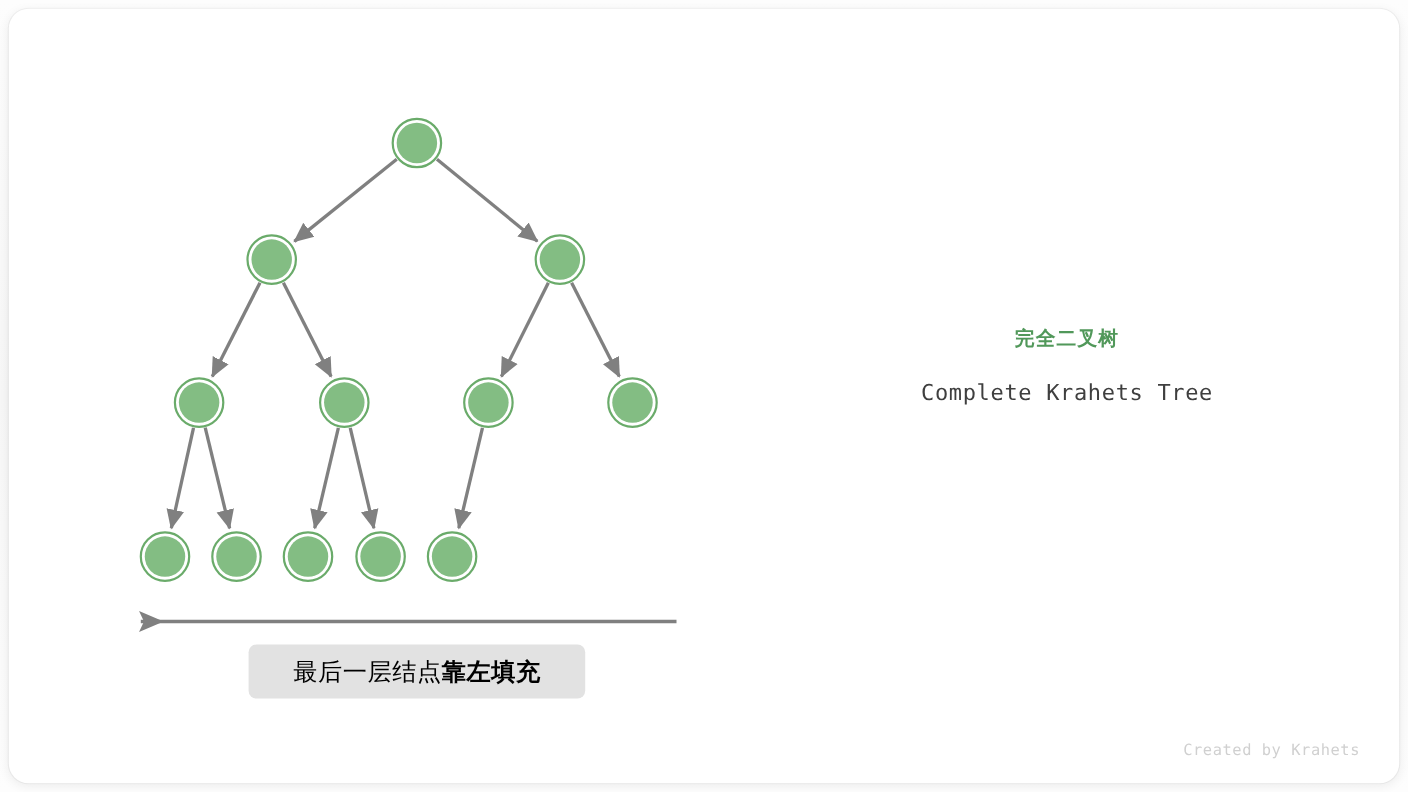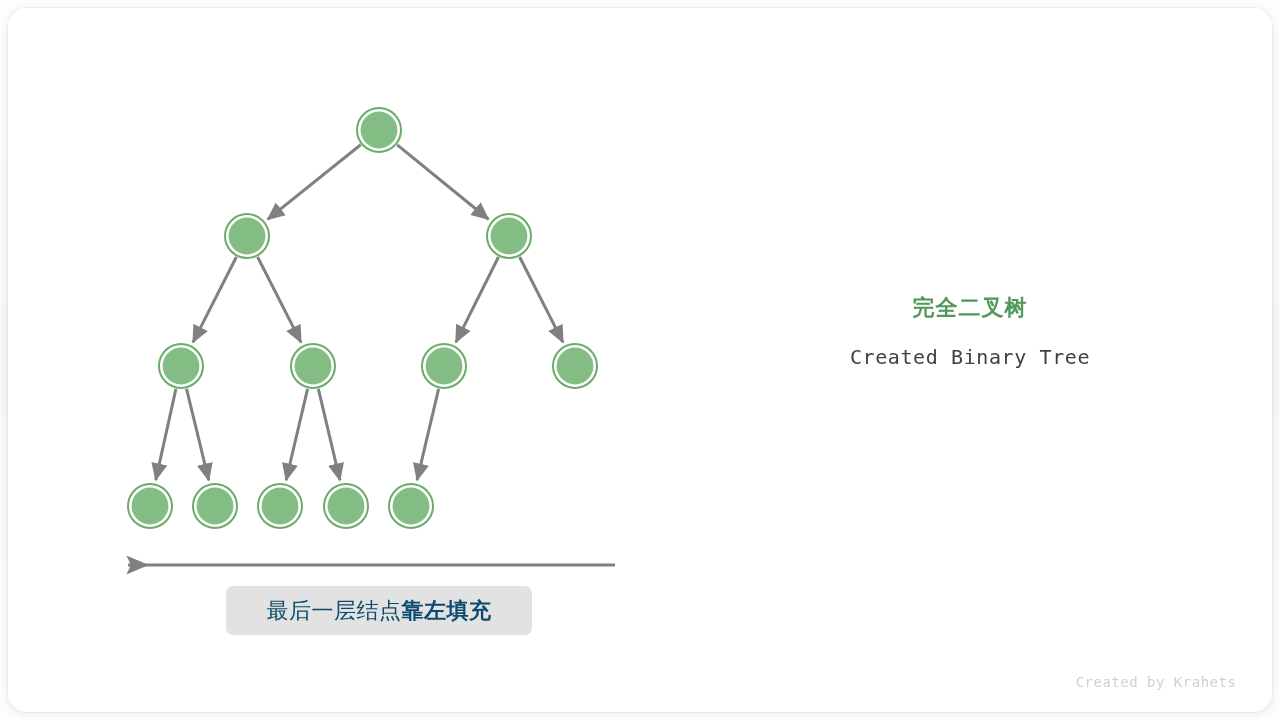--- a/index.html
+++ b/index.html
@@ -41,21 +41,21 @@
   .side-block {
     position: absolute;
     left: 760px;
     top: 292px;
     width: 420px;
     text-align: center;
   }
 
   .side-title {
     font-family: "Liberation Sans", sans-serif;
-    font-size: 22px;
+    font-size: 18px;
     font-weight: bold;
     color: #51985a;
     letter-spacing: 1px;
     line-height: 32px;
   }
 
   .side-subtitle {
     font-family: "DejaVu Sans Mono", monospace;
     font-size: 20px;
     color: #3f3f3f;
@@ -74,21 +74,21 @@
     border-radius: 7px;
     display: flex;
     align-items: center;
     justify-content: center;
     box-sizing: border-box;
   }
 
   .chip-text {
     font-family: Liberation Serif, serif;
     font-size: 22px;
-    color: #0c4a6e;
+    color: #000000;
     letter-spacing: 0.5px;
     white-space: nowrap;
   }
   .chip-text b { font-weight: bold; }
   .chip-text span.reg { font-weight: normal; }
 
   .watermark {
     position: absolute;
     left: 1066px;
     top: 674px;
@@ -180,21 +180,21 @@
         </g>
       </g>
 
     <g>
       <line id="fill-arrow" stroke="#808080" stroke-width="3.2" marker-end="url(#arrowhead-flat)" x1="615" y1="565" x2="128" y2="565"></line>
     </g>
   </svg>
 
   <div class="side-block">
     <div class="side-title">完全二叉树</div>
-    <div class="side-subtitle">Created Binary Tree</div>
+    <div class="side-subtitle">Complete Krahets Tree</div>
   </div>
 
   <div class="chip">
     <div class="chip-text">
       <span class="reg">最后一层结点</span><b>靠左填充</b>
     </div>
   </div>
 
   <div class="watermark">Created by Krahets</div>
 </div>

